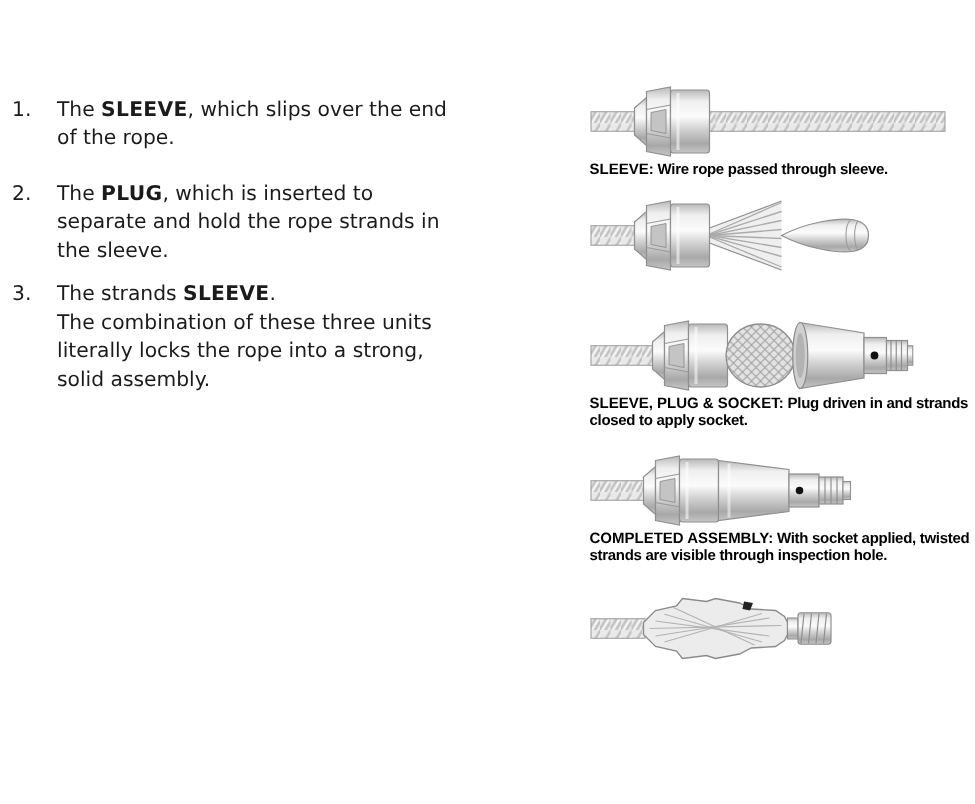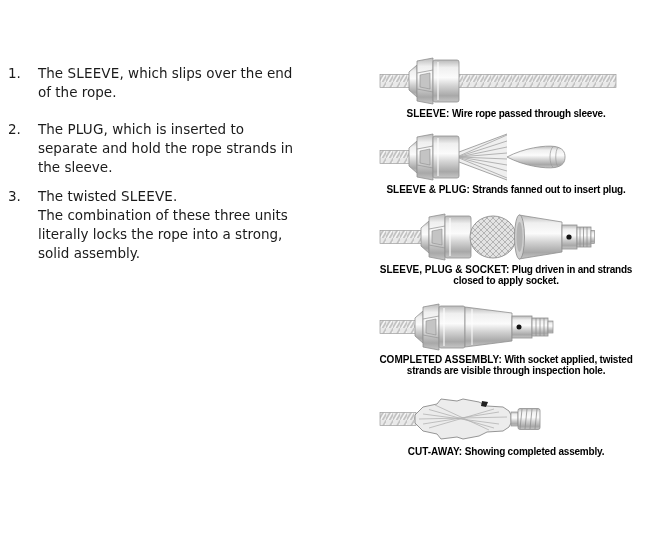--- a/index.html
+++ b/index.html
@@ -4,24 +4,24 @@
 <style>
   html,body{margin:0;padding:0;}
   body{background:#ffffff;}
   .page{position:relative;width:650px;height:536px;background:#ffffff;overflow:hidden;
         font-family:"DejaVu Sans", sans-serif;color:#1b1b1b;}
 
   
   .list-item{position:absolute;left:8px;width:318px;display:flex;}
   .list-item .num{width:30px;flex:0 0 30px;font-size:13.5px;line-height:19px;color:#1b1b1b;}
   .list-item .txt{flex:1;font-size:13.5px;line-height:19px;white-space:pre-line;color:#1b1b1b;}
-  .list-item .txt b{font-weight:normal;letter-spacing:0.2px;}
+  .list-item .txt b{font-weight:bold;letter-spacing:0.2px;}
 
   
-  .figure{position:absolute;left:379px;width:254px;text-align:center;}
+  .figure{position:absolute;left:393px;width:254px;}
   .figure svg{display:block;}
   .cap{margin-top:2px;font-family:"Liberation Sans", sans-serif;font-size:10px;line-height:11px;
        font-weight:bold;color:#000;letter-spacing:-0.2px;white-space:pre-line;}
   .cap b{font-weight:900;letter-spacing:0;}
 </style>
 </head>
 <body>
 
 <div class="page">
 
@@ -61,21 +61,21 @@
 of the rope.</span></span>
   </div>
   <div class="list-item" style="top:120px">
     <span class="num">2.</span>
     <span class="txt"><span>The </span><b>PLUG</b><span>, which is inserted to
 separate and hold the rope strands in
 the sleeve.</span></span>
   </div>
   <div class="list-item" style="top:187px">
     <span class="num">3.</span>
-    <span class="txt"><span>The twisted </span><b>SLEEVE</b><span>.
+    <span class="txt"><span>The strands </span><b>SLEEVE</b><span>.
 The combination of these three units
 literally locks the rope into a strong,
 solid assembly.</span></span>
   </div>
 
   <div class="figure" style="top:56px">
     <svg width="250" height="50" viewBox="0 0 250 50">
       <rect x="1" y="18.5" width="236" height="13" fill="url(#ropepat)" stroke="#9c9c9c" stroke-width="0.7"></rect>
       <use href="#g-sleeve" x="30" y="0"></use>
     </svg>
@@ -94,21 +94,20 @@
         <line x1="80" y1="25" x2="128" y2="27"></line>
           <line x1="80" y1="25" x2="128" y2="33"></line>
         <line x1="80" y1="25.5" x2="128" y2="39"></line>
           <line x1="80" y1="26" x2="128" y2="46"></line>
       </g>
       <path d="M80,20 L128,2 M80,30 L128,48" stroke="#8f8f8f" stroke-width="0.8" fill="none"></path>
       <use href="#g-sleeve" x="30" y="0"></use>
       <path d="M128,25 C145,16 166,13 176,14.5 C184,16 186,20 186,25 C186,30 184,34 176,35.5 C166,37 145,34 128,25 Z" fill="url(#metal)" stroke="#8f8f8f" stroke-width="0.8"></path>
       <path d="M174,14.8 C170,18 170,32 174,35.2 M179,15.2 C176,19 176,31 179,34.8" stroke="#9a9a9a" stroke-width="0.7" fill="none"></path>
     </svg>
-    <div class="cap"><b>SLEEVE &amp; PLUG:</b><span> Strands fanned out to insert plug.</span></div>
   </div>
 
   <div class="figure" style="top:302px">
     <svg width="250" height="50" viewBox="0 0 250 50">
       <rect x="1" y="18.5" width="40" height="13" fill="url(#ropepat)" stroke="#9c9c9c" stroke-width="0.7"></rect>
       <use href="#g-sleeve" x="36" y="0"></use>
       <polygon points="86,5 133,11 133,39 86,45" fill="url(#metal)" stroke="#8f8f8f" stroke-width="0.8"></polygon>
       <line x1="93" y1="7" x2="93" y2="43" stroke="#ffffff" stroke-width="2" opacity="0.5"></line>
       <rect x="133" y="14" width="20" height="22" fill="url(#metal)" stroke="#8f8f8f" stroke-width="0.8"></rect>
       <circle cx="140" cy="25" r="2.5" fill="#111111"></circle>
@@ -148,16 +147,15 @@
           <path d="M44,30 L120,18"></path>
         <path d="M50,15.5 L115,34"></path>
           <path d="M50,34 L115,15"></path>
           <path d="M56,11 L110,36"></path>
       </g>
       <polygon points="103,7 109,8 107,13 102,12" fill="#222222"></polygon>
       <rect x="132" y="18" width="7" height="14" fill="url(#metal)" stroke="#8f8f8f" stroke-width="0.7"></rect>
       <rect x="139" y="14.5" width="22" height="21" rx="2" fill="url(#metal)" stroke="#8f8f8f" stroke-width="0.8"></rect>
       <path d="M143,15 L141,35 M148,15 L146,35 M153,15 L151,35 M158,15 L156,35" stroke="#8f8f8f" stroke-width="0.8"></path>
     </svg>
-    <div class="cap"><b>CUT-AWAY:</b><span> Showing completed assembly.</span></div>
   </div>
 
 </div>
 
 </body></html>

